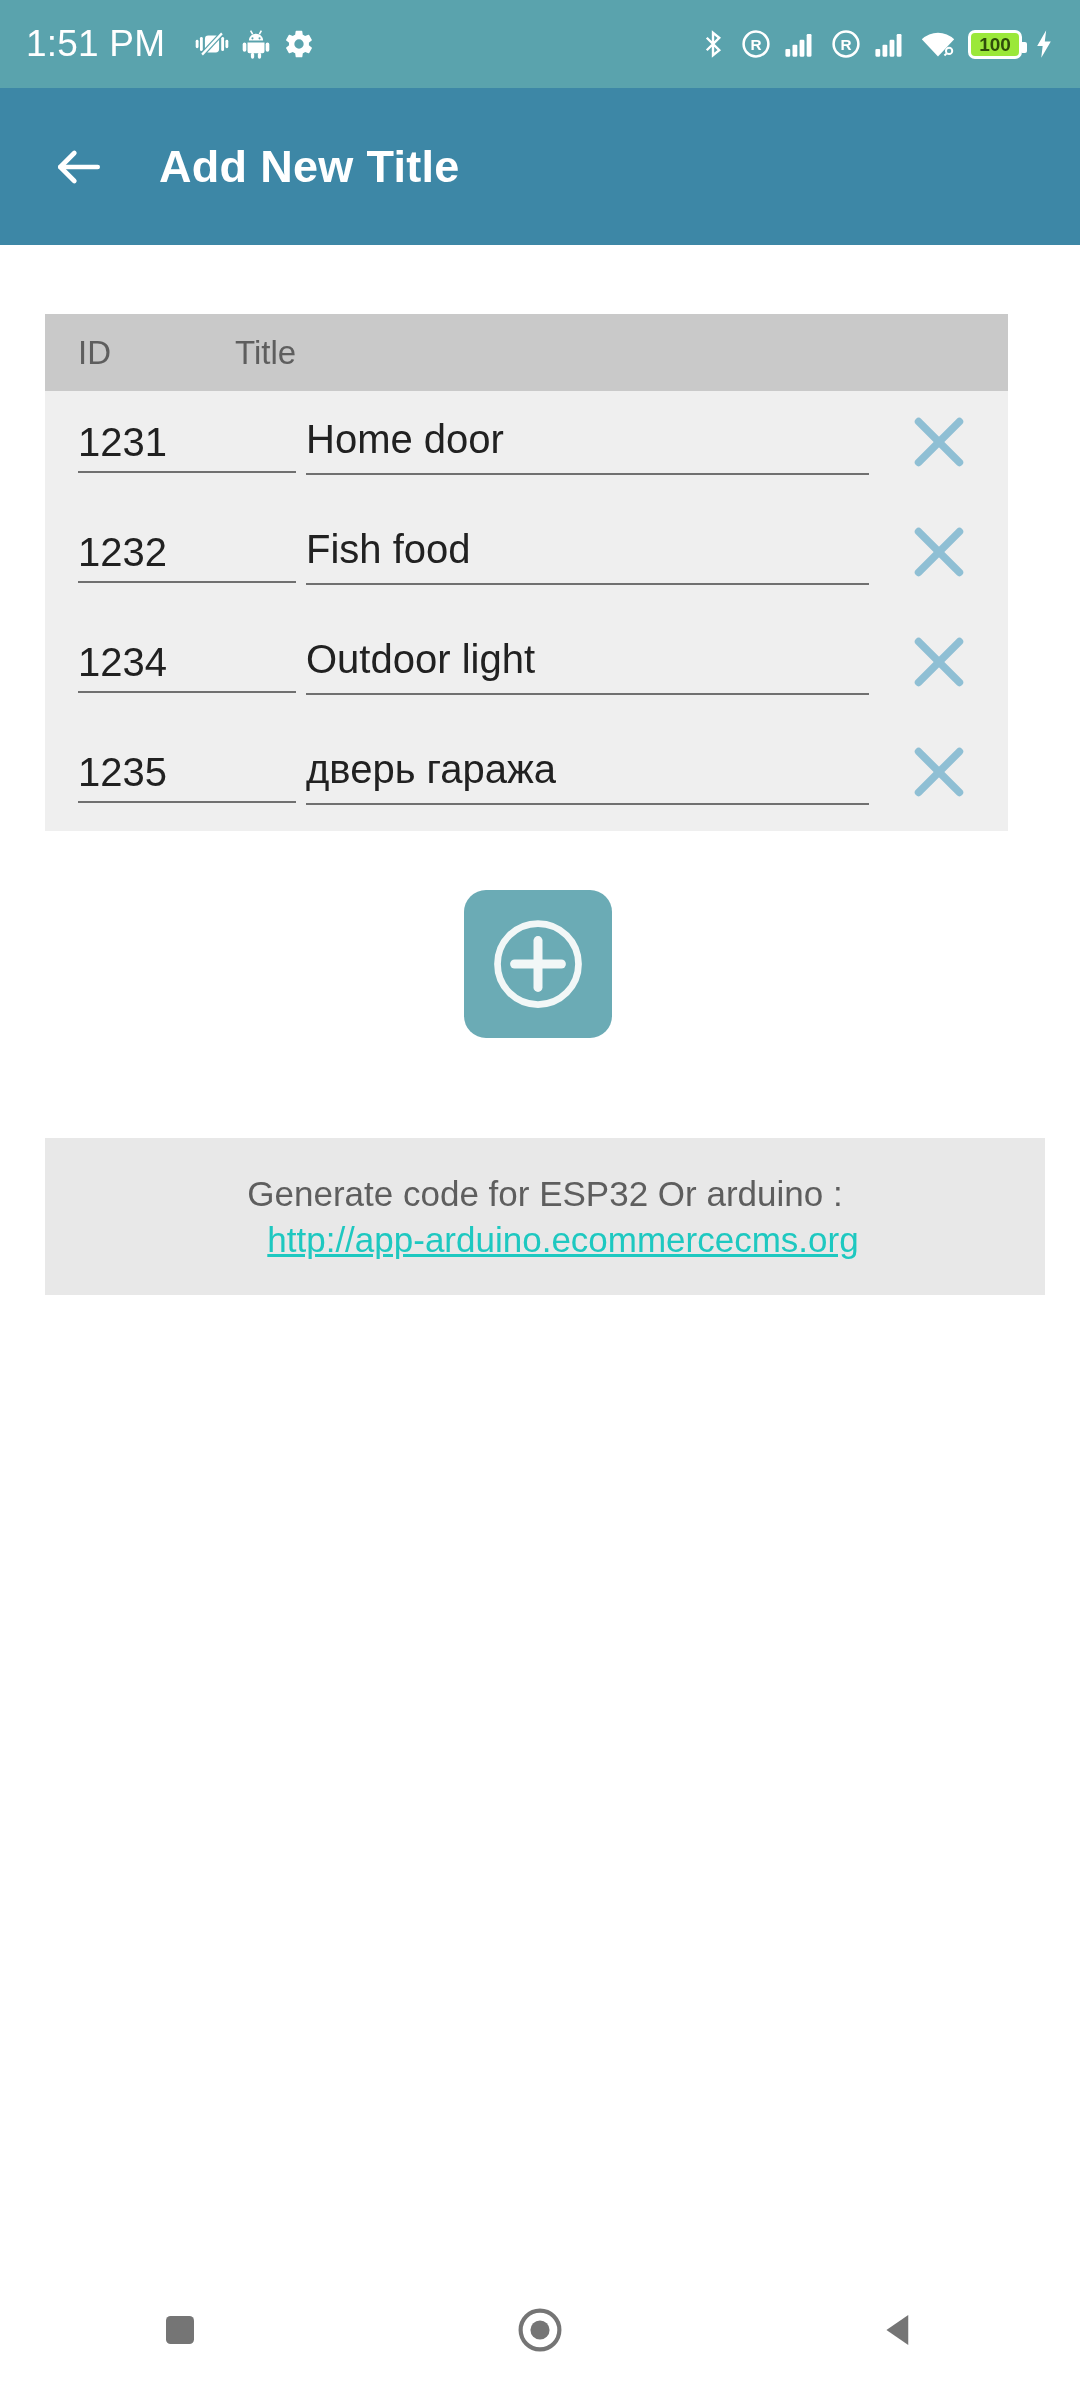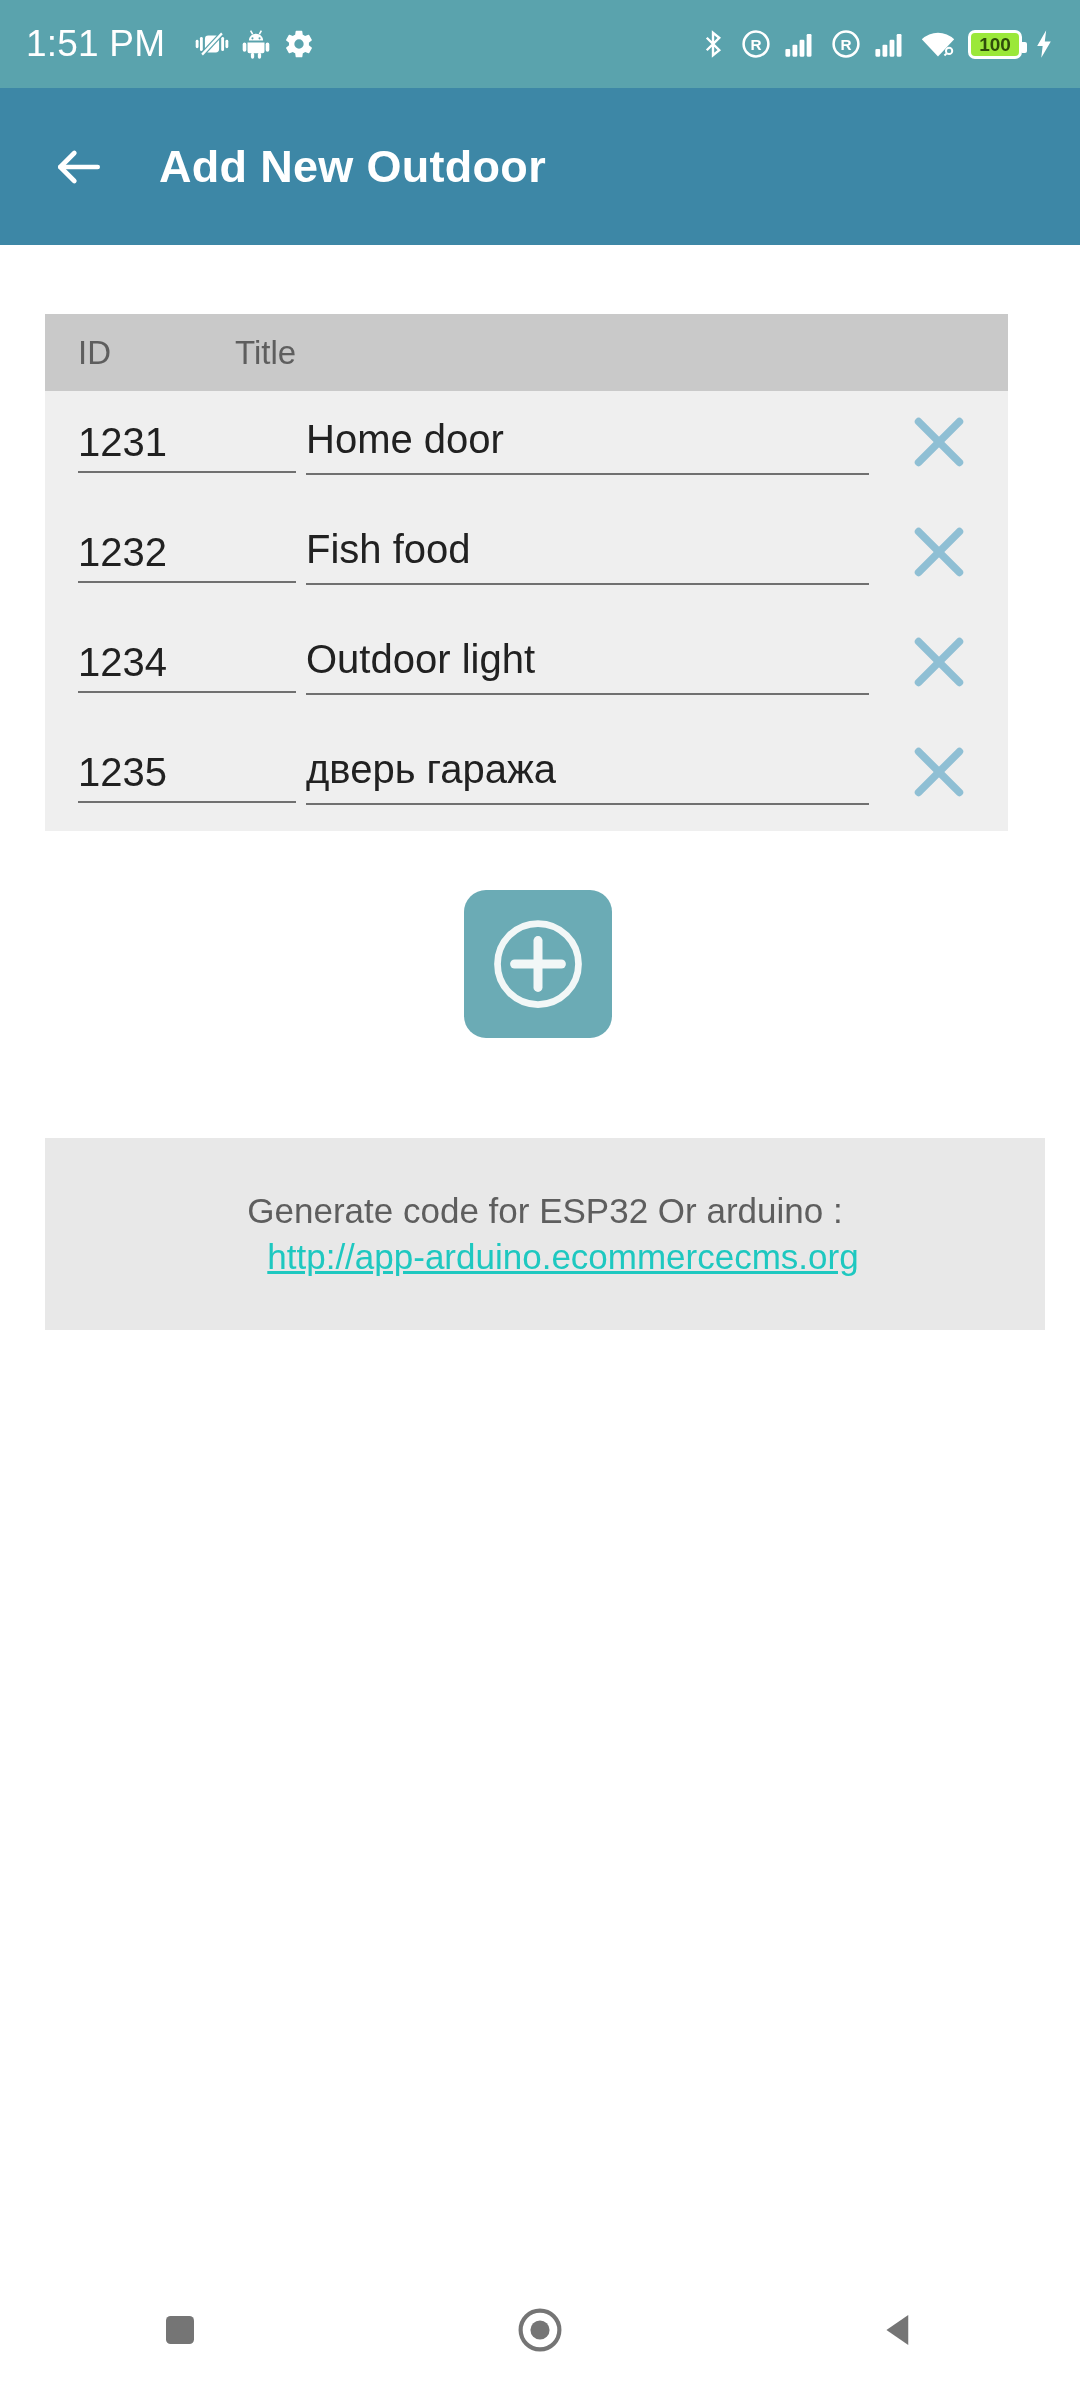--- a/index.html
+++ b/index.html
@@ -120,21 +120,21 @@
     position:absolute; top:645px; left:464px;
     width:148px; height:148px;
     background:#6babb5; border-radius:22px;
     display:flex; align-items:center; justify-content:center;
     cursor:pointer;
   }
 
   
   .banner {
     position:absolute; top:893px; left:45px;
-    width:1000px; height:192px;
+    width:1000px; height:157px;
     background:#e8e8e8;
     display:flex; flex-direction:column;
     align-items:center; justify-content:center;
     gap:6px;
   }
   .banner-text {
     font-size:35px; color:#5e5e5e;
   }
   .banner-link {
     font-size:35px; color:#1ec8c0;
@@ -258,21 +258,21 @@
   </div>
 </div>
 
 <div class="app-bar">
   <div class="back-btn">
     <svg width="56" height="56" viewBox="0 0 24 24" fill="none" stroke="#ffffff" stroke-width="2" stroke-linecap="round" stroke-linejoin="round">
       <line x1="20" y1="12" x2="4" y2="12"></line>
       <polyline points="10,6 4,12 10,18"></polyline>
     </svg>
   </div>
-  <div class="app-title">Add New Outdoor</div>
+  <div class="app-title">Add New Title</div>
 </div>
 
 <div class="content">
 
   <div class="table-card">
 
     <div class="table-head">
       <span class="th th-id">ID</span>
       <span class="th th-title">Title</span>
     </div>

